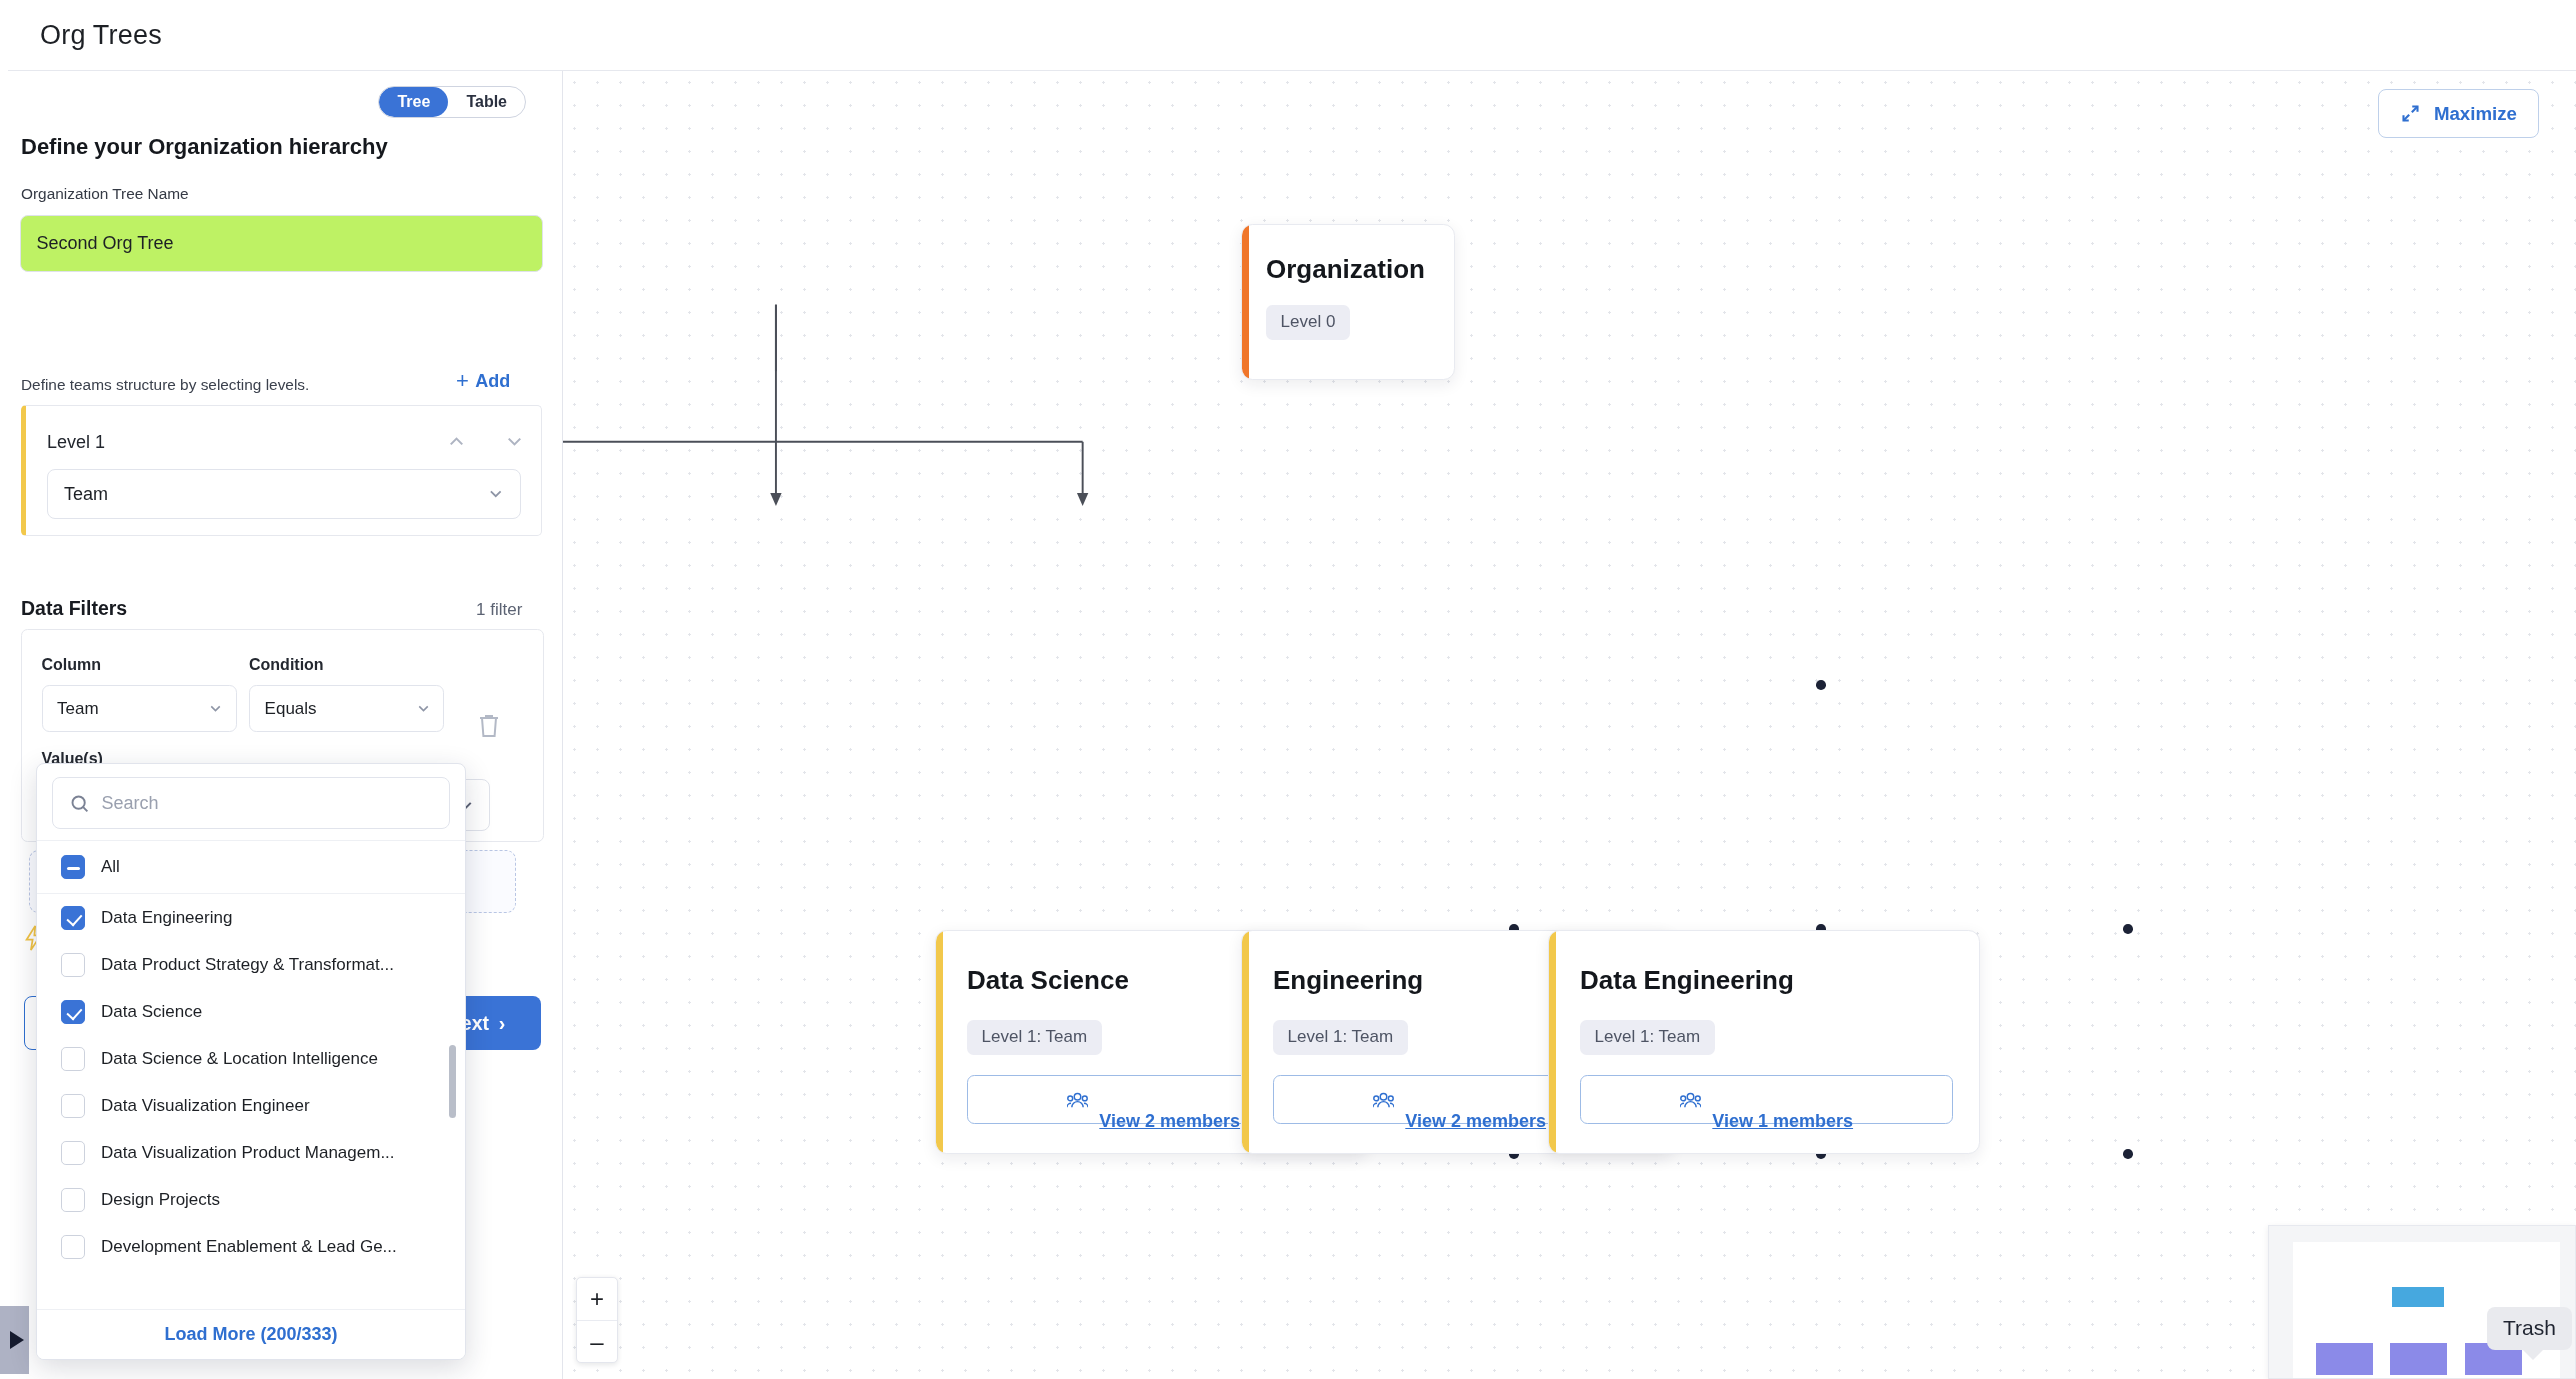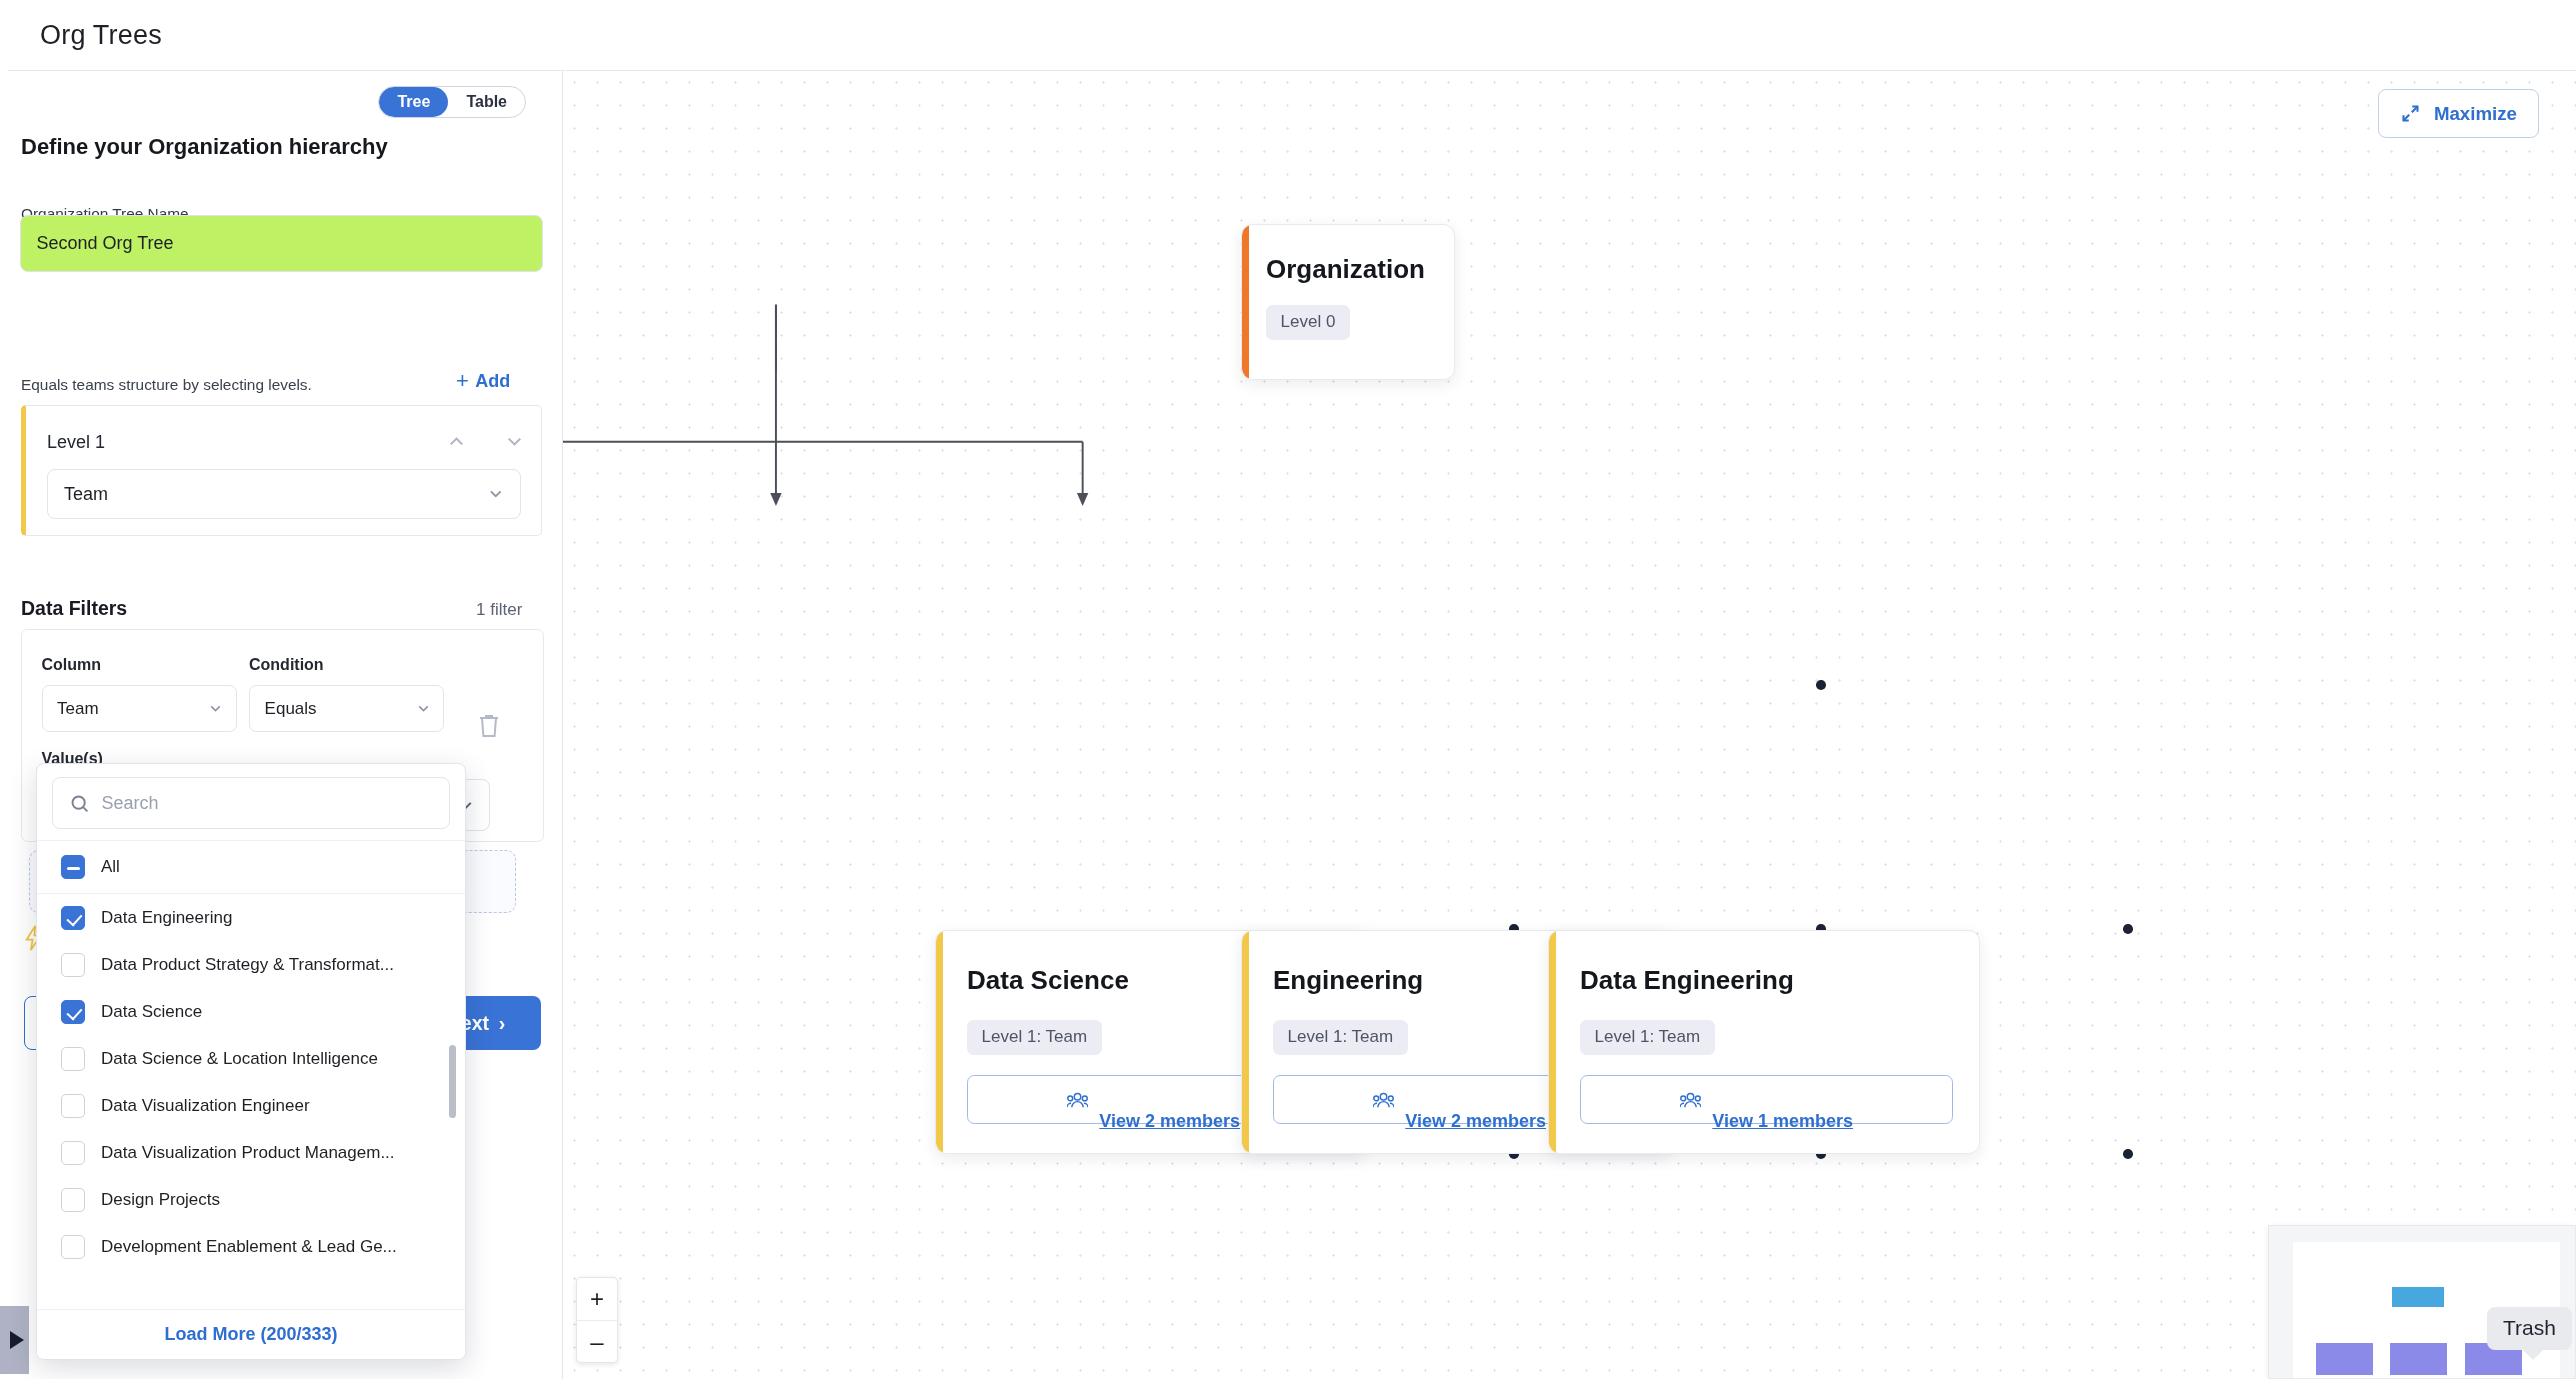--- a/index.html
+++ b/index.html
@@ -34,21 +34,21 @@
   }
   .seg span.active { background: #3a73d6; color: #fff; border-radius: 811px; }
 
   .hierarchy-title {
     position: absolute; left: 21px; top: 63px;
     font-size: 22px; font-weight: 700; color: #15181d;
   }
   .field-label {
     font-size: 15.4px; color: #353a45;
   }
-  .lbl-orgname { position: absolute; left: 21px; top: 114px; margin-top: 20px; }
+  .lbl-orgname { position: absolute; left: 21px; top: 114px; }
   .txtinput {
     position: absolute; left: 19.5px; top: 144px; width: 523px; height: 57px;
     border: 0.8px solid #dfe2ea; border-radius: 8px; background: #bef264;
     font-size: 18px; color: #1d2025; padding: 16px 16px;
     font-family: "Liberation Sans", sans-serif;
   }
 
   .define-teams {
     position: absolute; left: 21px; top: 305px;
     font-size: 15.4px; color: #3b414d;
@@ -285,21 +285,21 @@
         <span class="active">Tree</span>
         <span>Table</span>
       </div>
     </div>
 
     <div class="hierarchy-title">Define your Organization hierarchy</div>
 
     <div class="field-label lbl-orgname">Organization Tree Name</div>
     <input class="txtinput" value="Second Org Tree" style="">
 
-    <div class="define-teams">Equals teams structure by selecting levels.</div>
+    <div class="define-teams">Define teams structure by selecting levels.</div>
     <div class="add-btn">
       <span class="plus">+</span>
       <span>Add</span>
     </div>
 
     <div class="level-card">
       <div class="lvl-name">Level 1</div>
       <div class="chev-up">
         <svg viewBox="0 0 24 24">
             <polyline points="6,15 12,9 18,15"></polyline>

